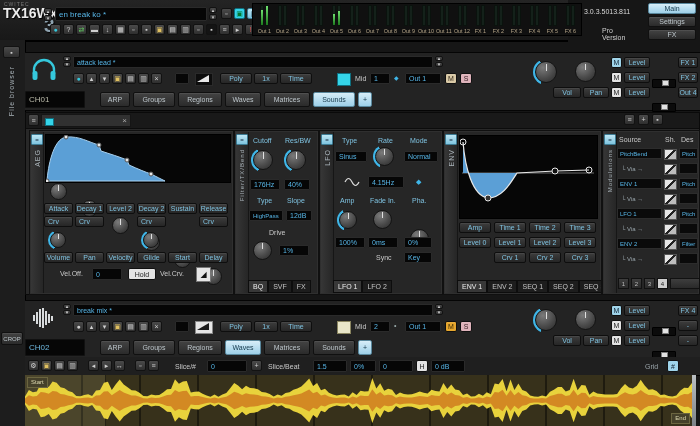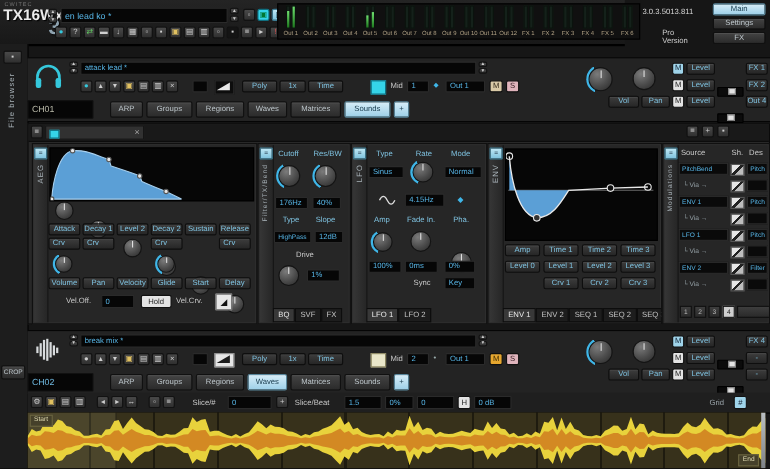--- a/index.html
+++ b/index.html
@@ -53,21 +53,21 @@
 
   <div class="abs" style="left:0;top:0;width:568px;height:40px;background:linear-gradient(#242424,#181818);border-bottom:2px solid #000">
     <div class="abs" style="left:4px;top:1px;font-size:5px;color:#777;letter-spacing:1px">CWITEC</div>
     <div class="abs" style="left:3px;top:5px;font-size:14px;font-weight:bold;color:#ececec;text-shadow:1px 1px 1px #000">TX16Wx</div>
     <div class="abs" style="left:44px;top:15px;font-size:19px;font-weight:bold;color:#8fa3b0;text-shadow:1px 1px 1px #000">3</div>
 
     <div class="abs" style="left:44px;top:8px;display:flex;flex-direction:column;gap:1px">
       <span class="ibtn" style="width:8px;height:6px;font-size:5px">▴</span>
       <span class="ibtn" style="width:8px;height:6px;font-size:5px">▾</span>
     </div>
-    <div class="val abs" style="left:55px;top:7px;width:152px;height:14px;font-size:8px">en lead ko *</div>
+    <div class="val abs" style="left:55px;top:7px;width:152px;height:14px;font-size:8px">en break ko *</div>
     <div class="abs" style="left:209px;top:7px;display:flex;flex-direction:column;gap:1px">
       <span class="ibtn" style="width:8px;height:6px;font-size:5px">▴</span>
       <span class="ibtn" style="width:8px;height:6px;font-size:5px">▾</span>
     </div>
     <div class="ibtn abs" style="left:221px;top:8px">▫</div>
     <div class="ibtn abs cysq" style="left:234px;top:8px;color:#073">▣</div>
     <div class="ibtn abs" style="left:247px;top:8px;width:14px;background:linear-gradient(#bfe7f4,#7ec3de);color:#134;border-color:#3d7c94">◨</div>
 
     <div class="abs" style="left:50px;top:24px;display:flex;gap:2px">
       <span class="ibtn" style="color:#35c8dc">●</span>

